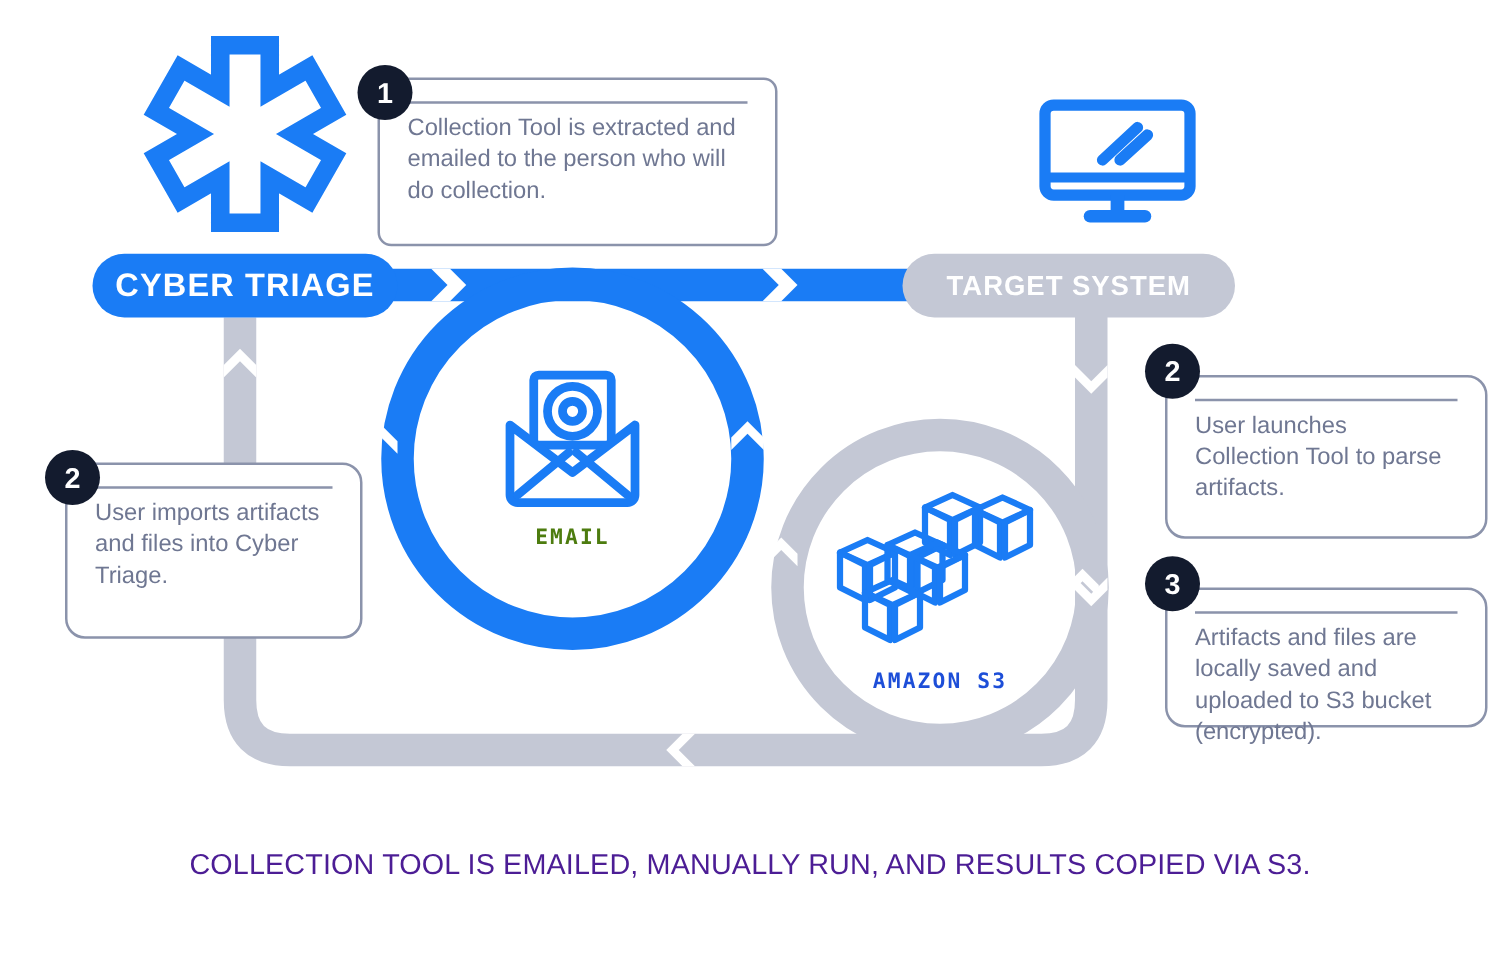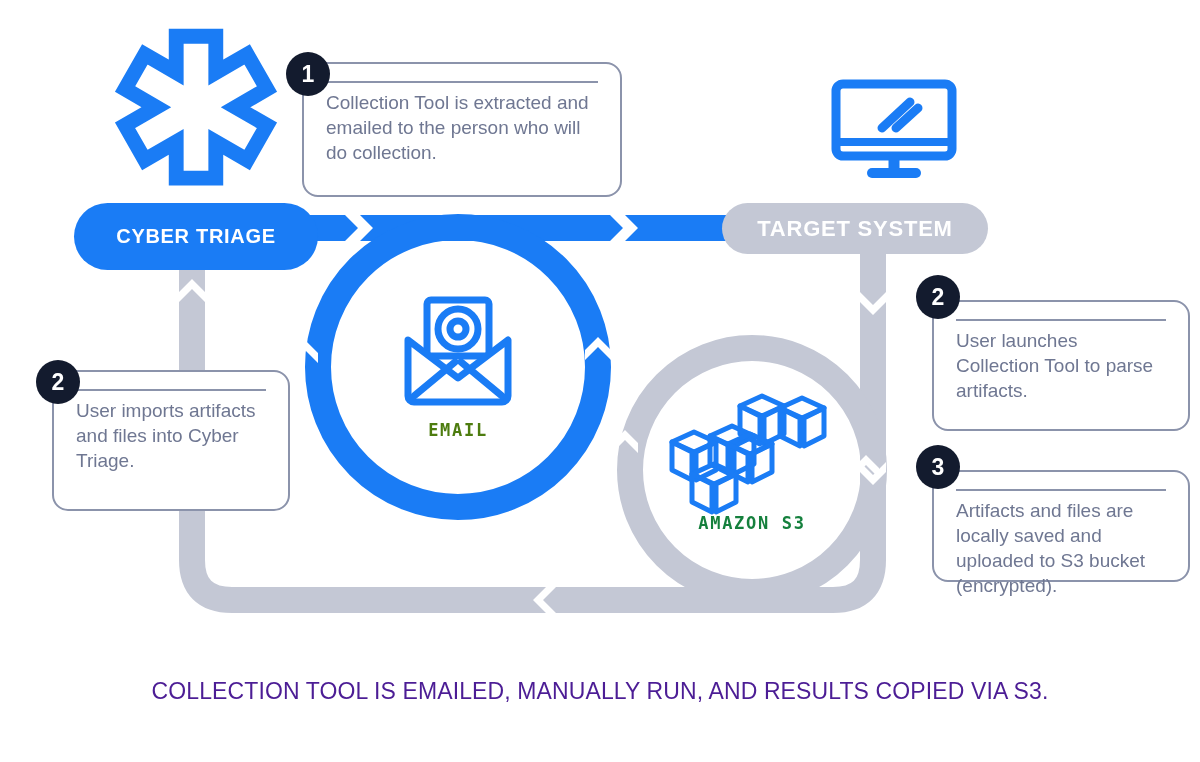--- a/index.html
+++ b/index.html
@@ -29,43 +29,43 @@
     align-items: center;
     justify-content: center;
     border-radius: 999px;
     color: #ffffff;
     font-weight: bold;
     letter-spacing: 0.035em;
     white-space: nowrap;
   }
   #pill-cyber-triage {
     left: 74px; top: 203px;
-    width: 244px; height: 67px;
+    width: 244px; height: 51px;
     background: #1a7cf5;
-    font-size: 20px;
+    font-size: 26px;
   }
   #pill-target-system {
     left: 722px; top: 203px;
     width: 266px; height: 51px;
     background: #c4c8d5;
     font-size: 22px;
   }
 
   
   .hub-label {
     position: absolute;
     font-family: "DejaVu Sans Mono", "Liberation Mono", monospace;
     font-weight: bold;
     color: #4d7c0f;
     letter-spacing: 0.10em;
     white-space: nowrap;
     text-align: center;
   }
   #label-email { left: 378px; top: 420px; width: 160px; font-size: 17px; }
-  #label-s3    { left: 662px; top: 513px; width: 180px; font-size: 17px; color: #15803d; }
+  #label-s3    { left: 662px; top: 535px; width: 180px; font-size: 17px; color: #1d4ed8; }
 
   
   .callout {
     position: absolute;
     border: 2px solid #8b93ab;
     border-radius: 16px;
     background: #ffffff;
     padding: 26px 22px 16px 22px;
   }
   .callout .divider {
@@ -87,21 +87,21 @@
     background: #131b2e;
     color: #ffffff;
     font-size: 23px;
     font-weight: bold;
     display: flex;
     align-items: center;
     justify-content: center;
     z-index: 6;
   }
 
-  #callout-1 { left: 302px; top: 62px;  width: 320px; height: 135px; }
+  #callout-1 { left: 302px; top: 62px;  width: 320px; height: 135px; border-radius: 11px; }
   #badge-1   { left: 286px; top: 52px; }
 
   #callout-2-left { left: 52px;  top: 370px; width: 238px; height: 141px; }
   #badge-2-left   { left: 36px;  top: 360px; }
 
   #callout-2-right { left: 932px; top: 300px; width: 258px; height: 131px; }
   #badge-2-right   { left: 916px; top: 275px; }
 
   #callout-3 { left: 932px; top: 470px; width: 258px; height: 112px; }
   #badge-3   { left: 916px; top: 445px; }

